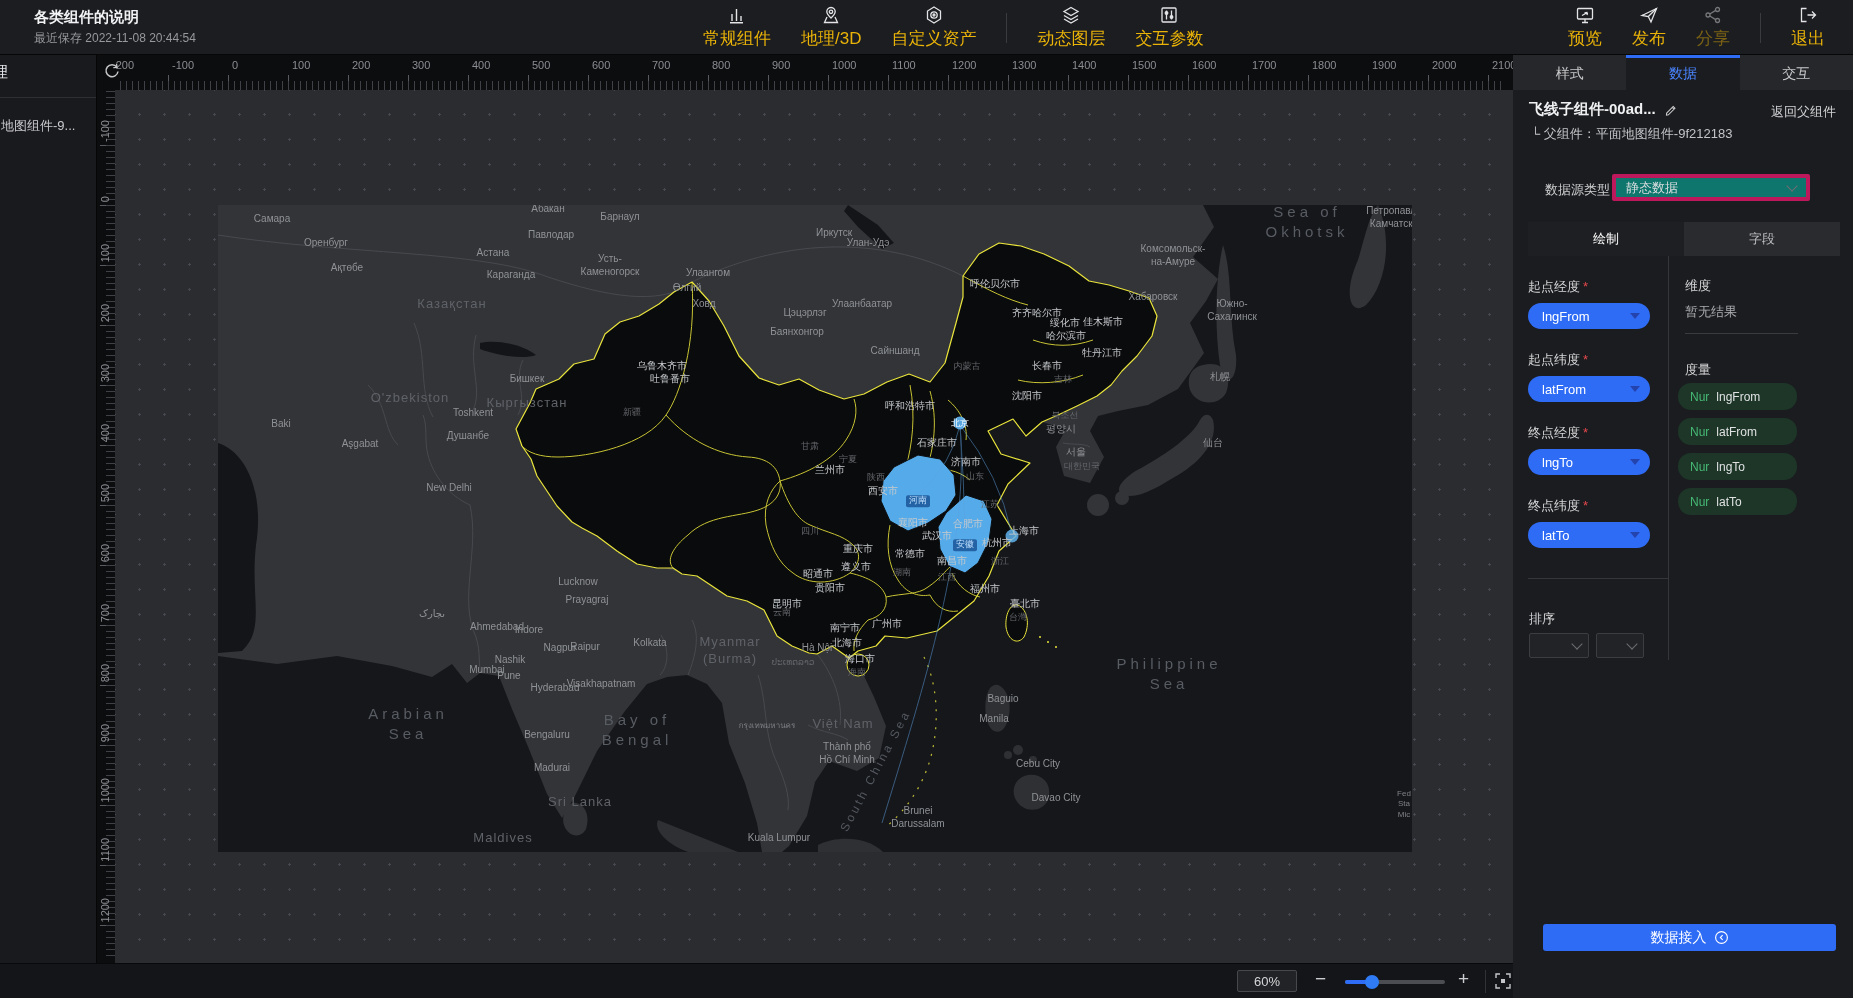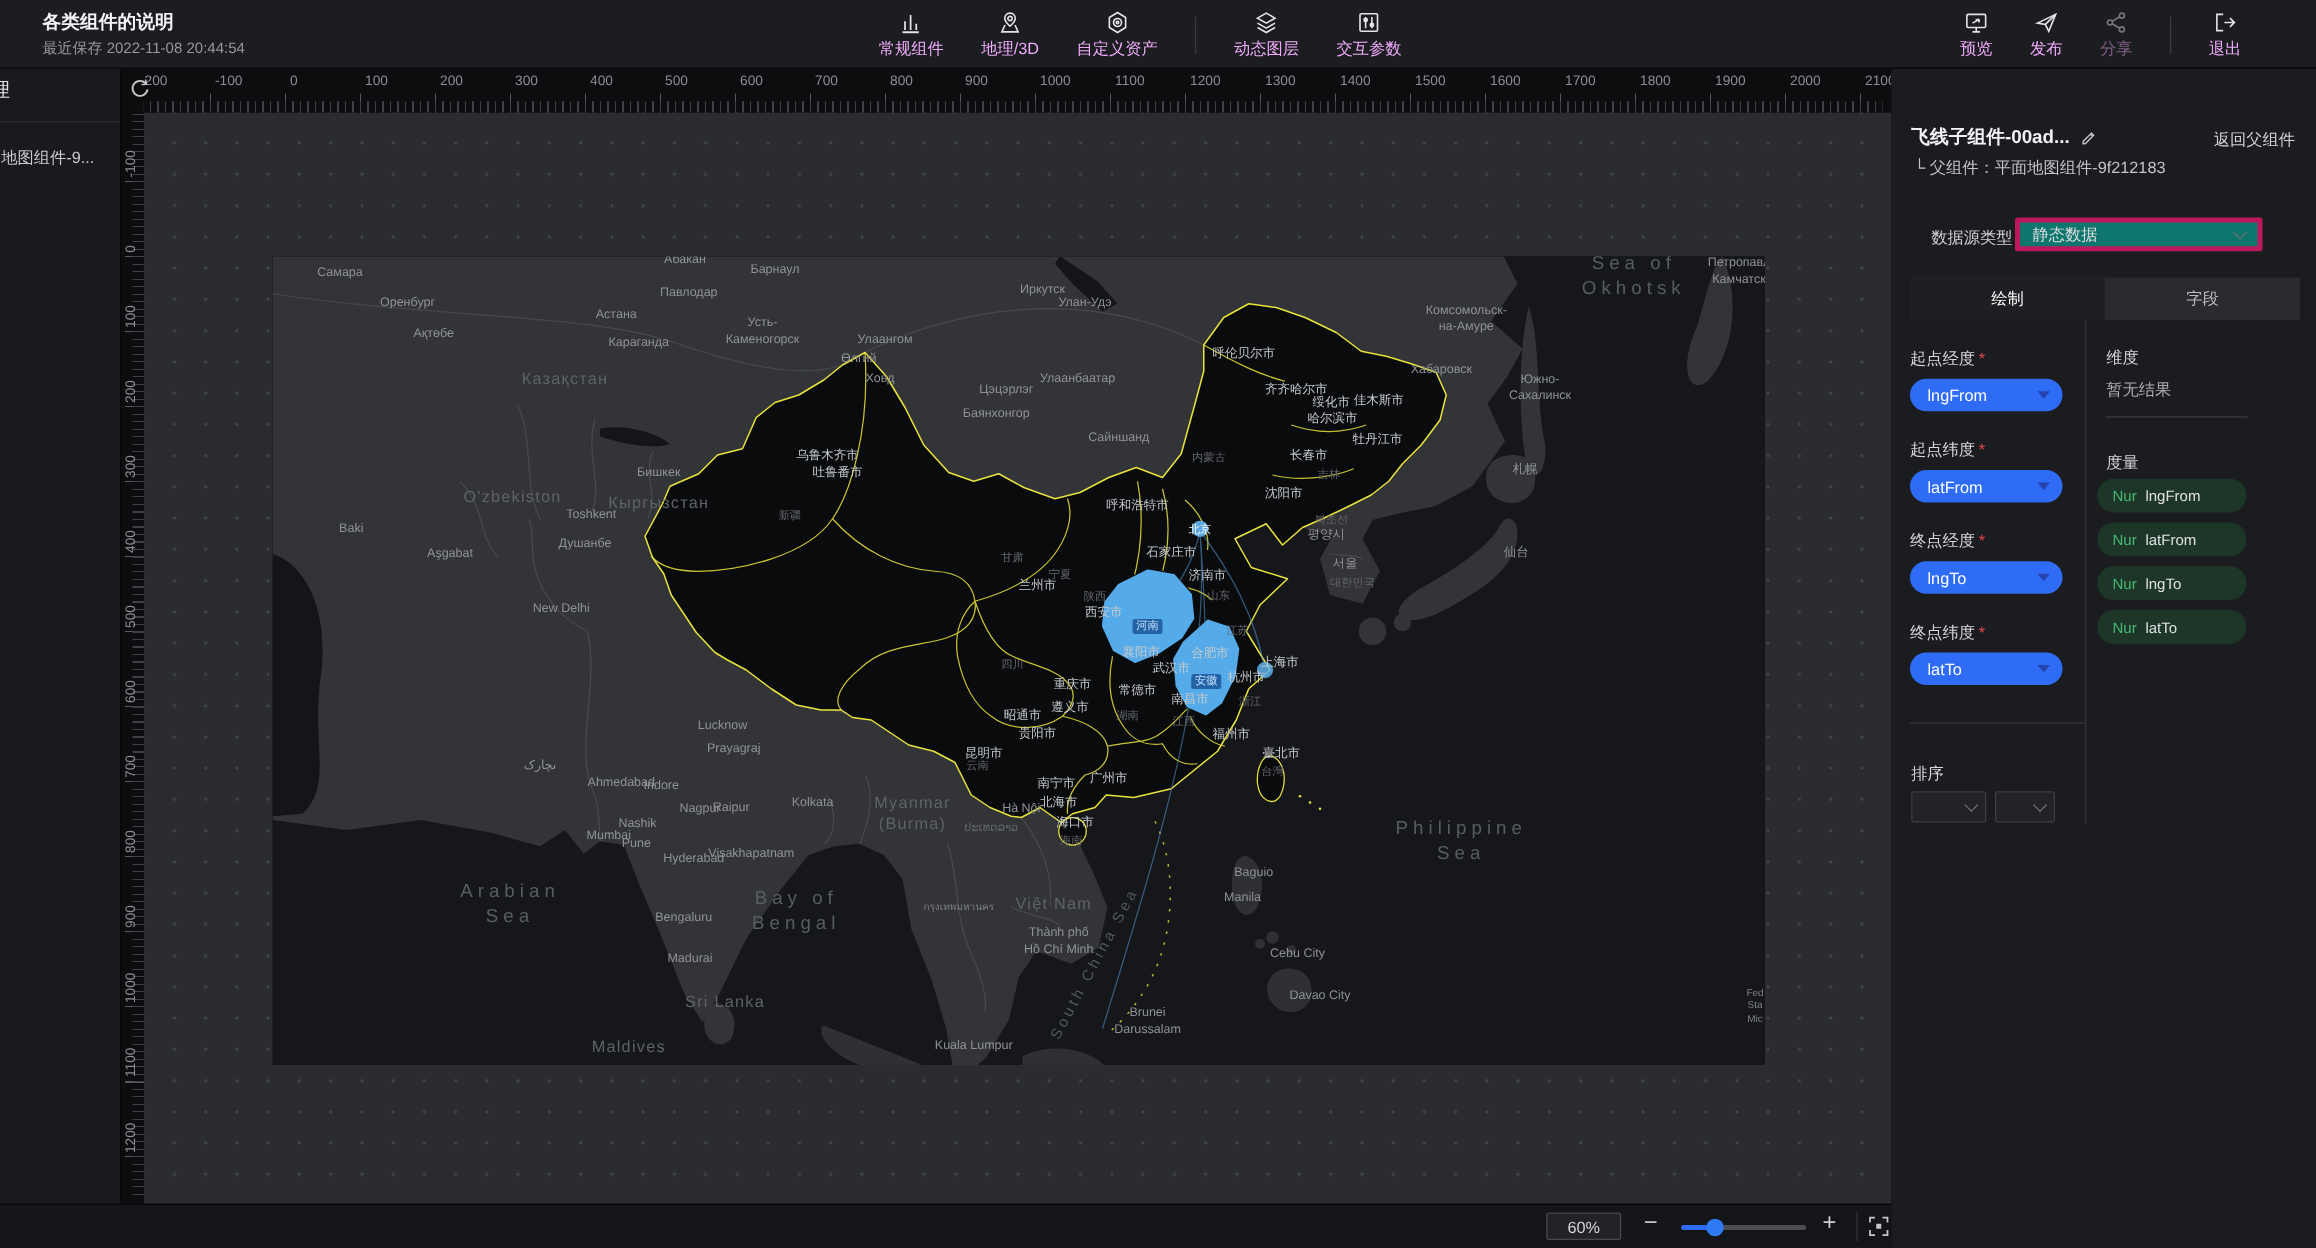--- a/index.html
+++ b/index.html
@@ -8,21 +8,21 @@
 
   
   #topbar { position:absolute; left:0; top:0; width:1853px; height:55px; background:#1c1d20; border-bottom:1px solid #070708; z-index:30; }
   #tb-title { position:absolute; left:34px; top:8px; font-size:15px; font-weight:bold; color:#f2f3f5; }
   #tb-saved { position:absolute; left:34px; top:30px; font-size:12px; color:#96989c; }
   .tool-strip { position:absolute; top:0; height:55px; display:flex; align-items:center; gap:30px; }
   #tools { left:703px; }
   #actions { left:1568px;text-align:center; }
   .tool-item { display:flex; flex-direction:column; align-items:center; gap:2px; cursor:pointer; color:#e3e4e6; }
   .tool-item svg { width:20px; height:20px; }
-  .tool-item .tl { font-size:13px; color:#f0abfc; white-space:nowrap; }
+  .tool-item .tl { font-size:17px; color:#eab308; white-space:nowrap; }
   .tool-item.dim { opacity:.45; }
   .tb-div { width:1px; height:30px; background:#3a3b3f; }
 
   
   #sidebar { position:absolute; left:0; top:55px; width:97px; height:908px; background:#191a1d; border-right:1px solid #060607; overflow:hidden; z-index:20; }
   #sb-frag { position:absolute; left:-7px; top:8px; font-size:15px; color:#e4e5e7; }
   #sb-div { position:absolute; left:0; top:42px; width:97px; height:1px; background:#2e2f33; }
   #sb-item { position:absolute; left:1px; top:62px; font-size:13px; color:#c9cacd; white-space:nowrap; }
 
   
@@ -489,20 +489,25 @@
         <span class="ml c-prov" style="left: 639px; top: 468px;">海南</span>
         <span class="ml c-prov" style="left: 800px; top: 413px;">台灣</span>
         <span class="ml c-provblue" style="left: 700px; top: 296px;">河南</span>
         <span class="ml c-provblue" style="left: 747px; top: 340px;">安徽</span>
         <span class="ml c-dot" style="left: 742px; top: 219px;">北京</span>
       </div>
   </div>
 </div>
 
 <div id="panel">
+  <div id="ptabs">
+      <div class="ptab">样式</div>
+      <div class="ptab active">数据</div>
+      <div class="ptab">交互</div>
+    </div>
   <div id="comp-row">
     <span id="comp-name">飞线子组件-00ad...</span>
     <svg width="14" height="14" viewBox="0 0 16 16" style="cursor:pointer">
       <path d="M3 11.5 L10.5 4 L12.5 6 L5 13.5 L2.8 13.8 Z M9.5 5 L11.5 7" stroke="#cfcfd1" fill="none" stroke-width="1.2"></path>
     </svg>
   </div>
   <div id="back-link">返回父组件</div>
   <div id="parent-line">└ 父组件：平面地图组件-9f212183</div>
   <div id="ds-label">数据源类型</div>
   <div id="ds-select">
@@ -563,20 +568,27 @@
       </div>
       <div class="gpill">
         <span class="gt">Nur</span>
         <span class="gn">lngTo</span>
       </div>
       <div class="gpill">
         <span class="gt">Nur</span>
         <span class="gn">latTo</span>
       </div>
     </div>
+  <div id="data-btn">
+    <span>数据接入</span>
+    <svg width="15" height="15" viewBox="0 0 16 16">
+      <circle cx="8" cy="8" r="6.3" stroke="#fff" fill="none" stroke-width="1.2"></circle>
+      <path d="M9.2 5.5 L6.8 8 L9.2 10.5" stroke="#fff" fill="none" stroke-width="1.2"></path>
+    </svg>
+  </div>
 </div>
 
 <div id="bottombar">
   <div id="zoom-box">60%</div>
   <div id="minus-btn">−</div>
   <div id="slider">
     <div id="slider-fill"></div>
     <div id="slider-thumb"></div>
   </div>
   <div id="plus-btn">+</div>

